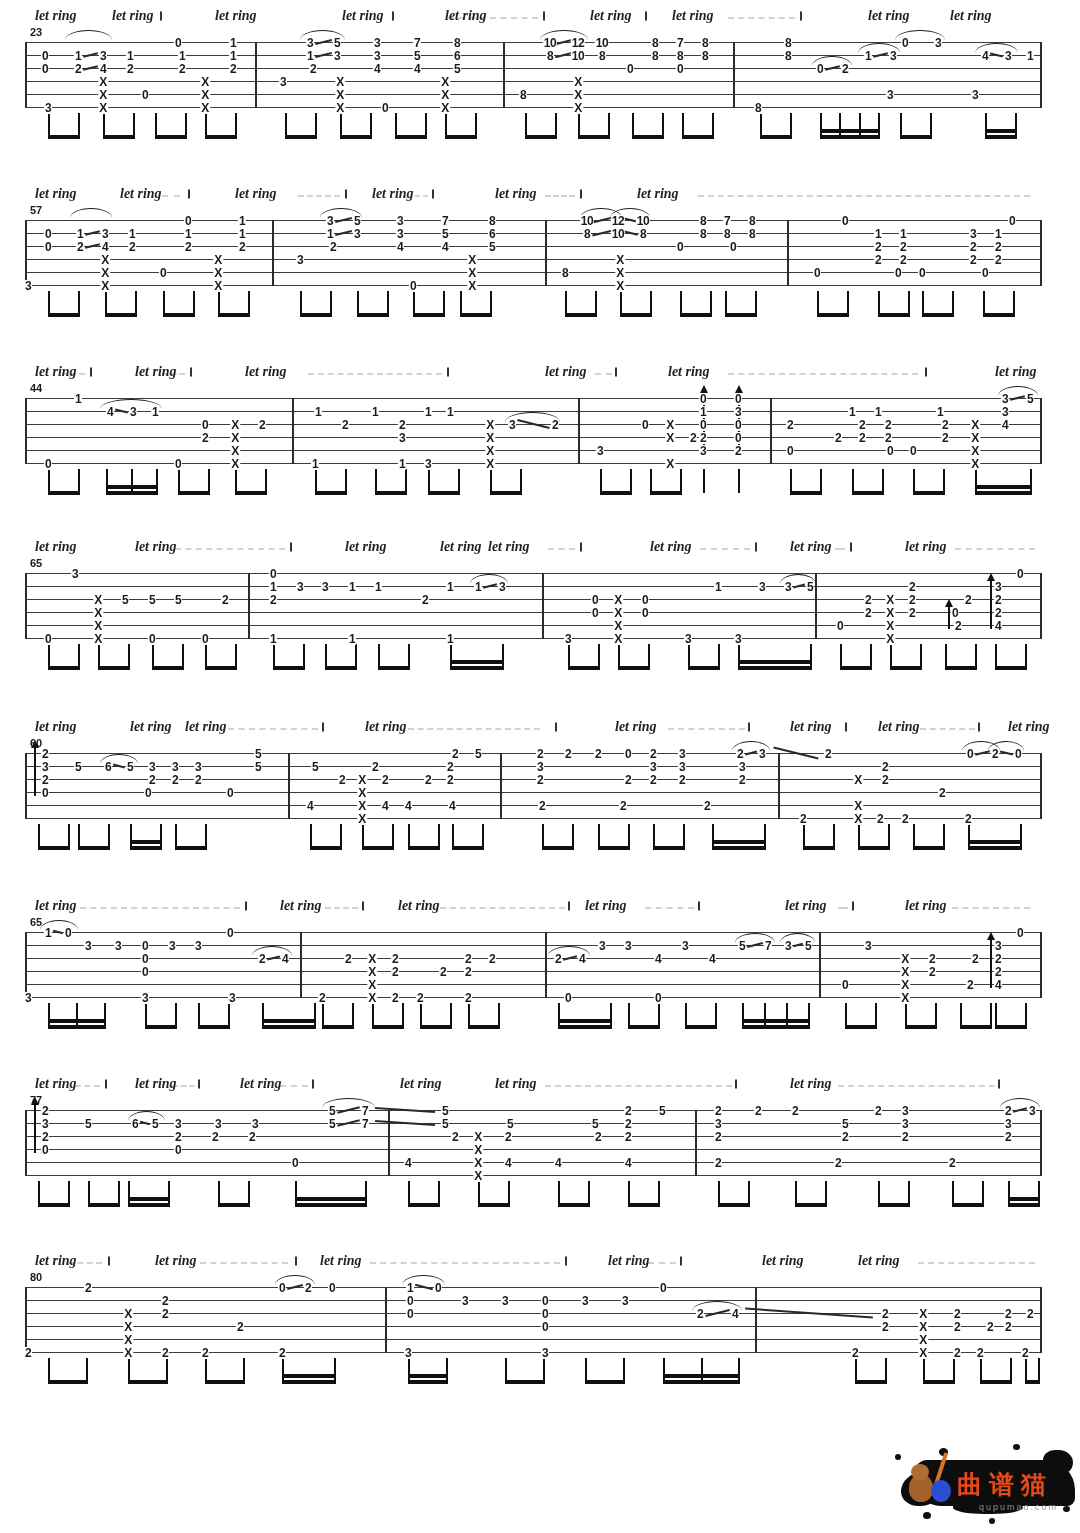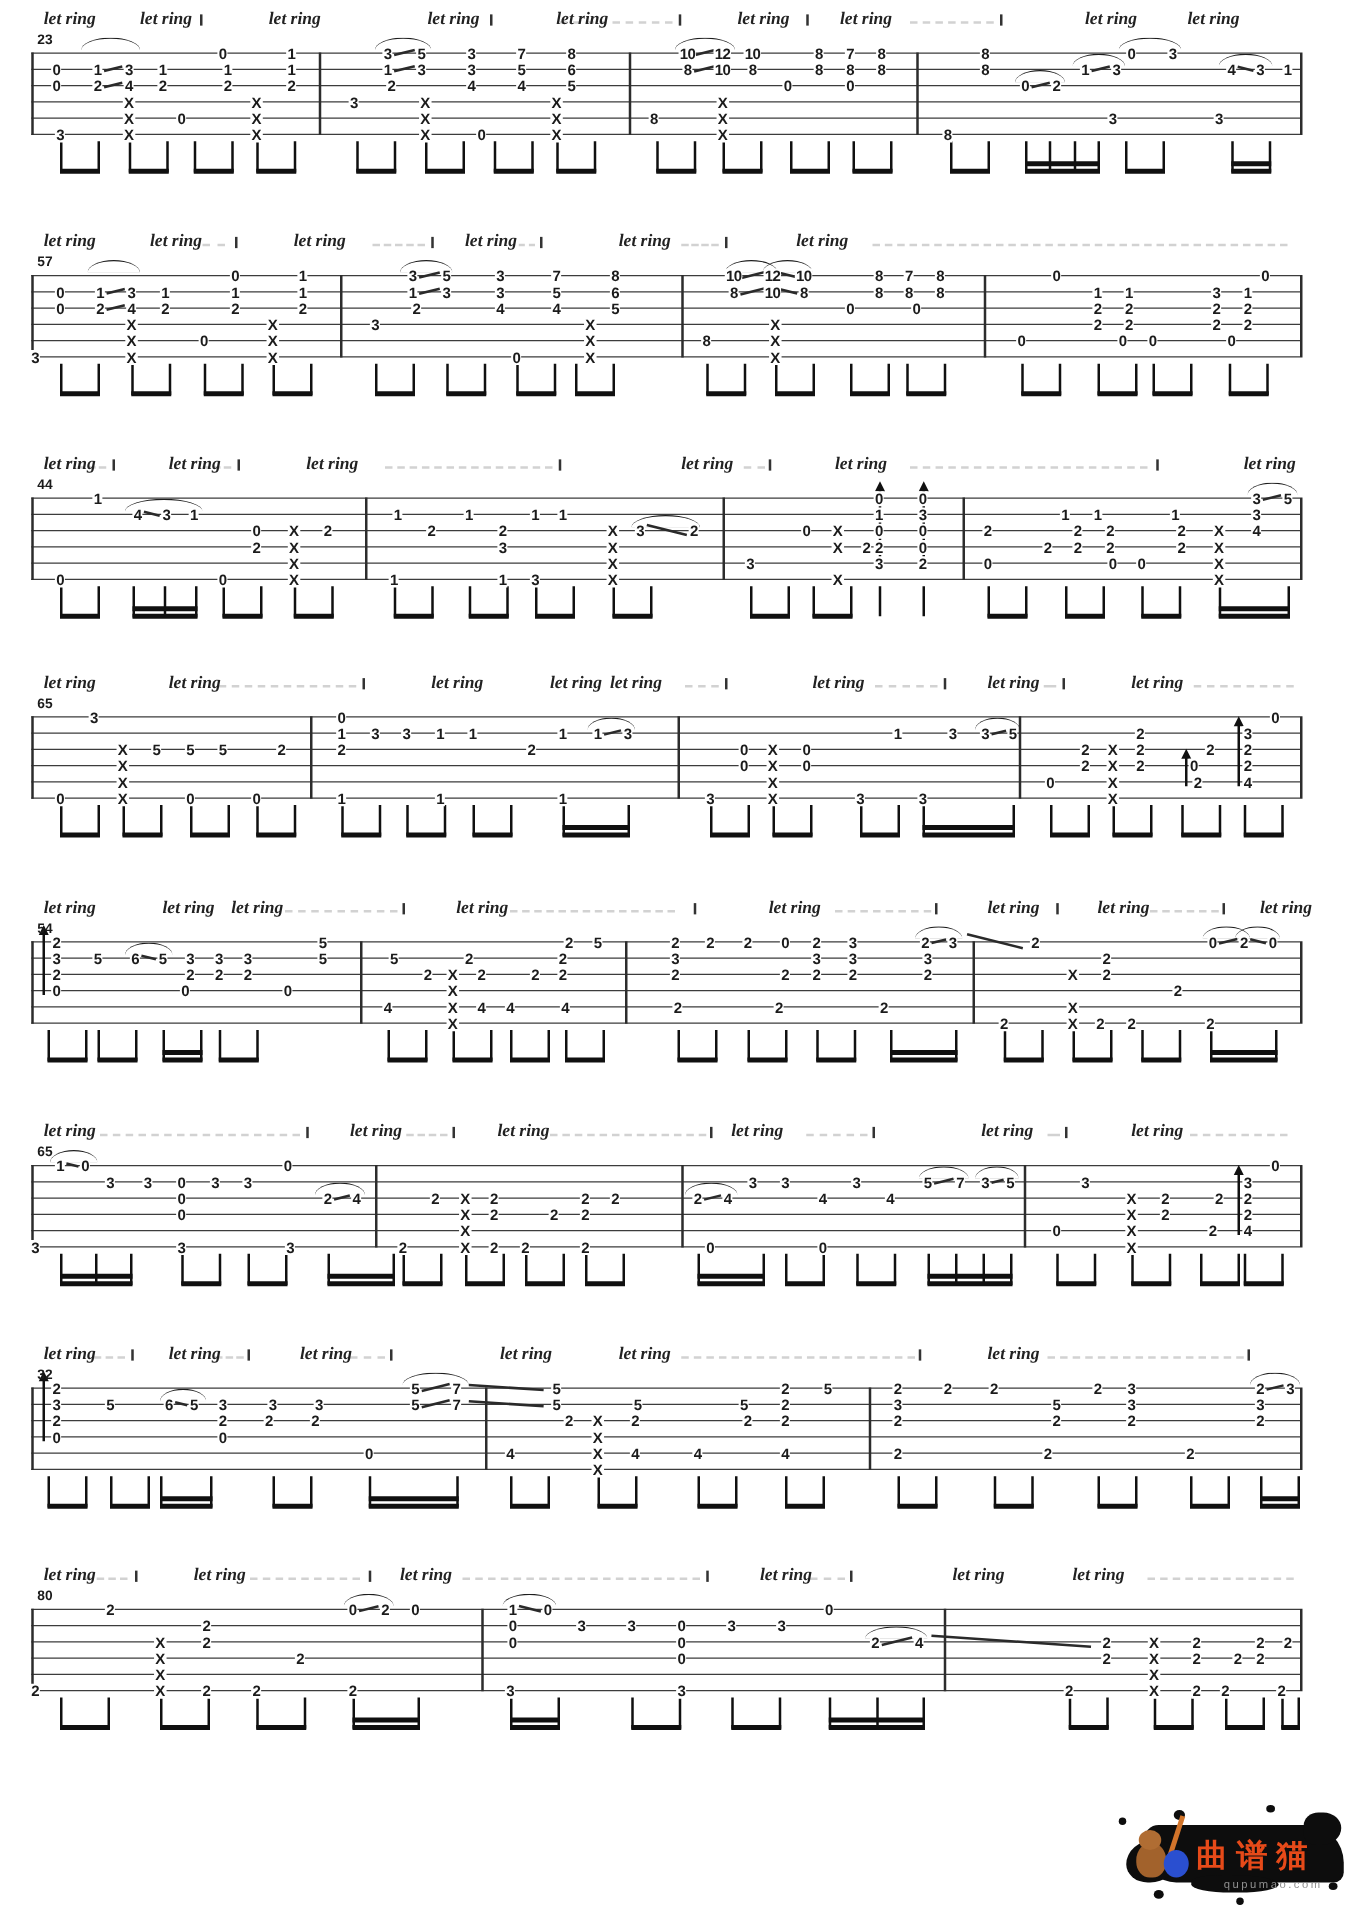--- a/index.html
+++ b/index.html
@@ -666,21 +666,21 @@
       <div class="note" style="left: 912px; top: 599.5px;">2</div>
       <div class="note" style="left: 912px; top: 612.5px;">2</div>
       <div class="note" style="left: 955px; top: 612.5px;">0</div>
       <div class="note" style="left: 958px; top: 625.5px;">2</div>
       <div class="note" style="left: 968px; top: 599.5px;">2</div>
       <div class="note" style="left: 998px; top: 586.5px;">3</div>
       <div class="note" style="left: 998px; top: 599.5px;">2</div>
       <div class="note" style="left: 998px; top: 612.5px;">2</div>
       <div class="note" style="left: 998px; top: 625.5px;">4</div>
       <div class="note" style="left: 1020px; top: 573.5px;">0</div>
-      <div class="sysno" style="left: 36px; top: 743px;">54</div>
+      <div class="sysno" style="left: 36px; top: 743px;">60</div>
       <div class="lr" style="left: 35px; top: 727px;">let ring</div>
       <div class="lr" style="left: 130px; top: 727px;">let ring</div>
       <div class="lr" style="left: 185px; top: 727px;">let ring</div>
       <div class="lr" style="left: 365px; top: 727px;">let ring</div>
       <div class="lr" style="left: 615px; top: 727px;">let ring</div>
       <div class="lr" style="left: 790px; top: 727px;">let ring</div>
       <div class="lr" style="left: 878px; top: 727px;">let ring</div>
       <div class="lr" style="left: 1008px; top: 727px;">let ring</div>
       <div class="tick" style="left: 322px; top: 727px;"></div>
       <div class="tick" style="left: 555px; top: 727px;"></div>
@@ -979,21 +979,21 @@
       <div class="note" style="left: 905px; top: 997.5px;">X</div>
       <div class="note" style="left: 932px; top: 958.5px;">2</div>
       <div class="note" style="left: 932px; top: 971.5px;">2</div>
       <div class="note" style="left: 970px; top: 984.5px;">2</div>
       <div class="note" style="left: 975px; top: 958.5px;">2</div>
       <div class="note" style="left: 998px; top: 945.5px;">3</div>
       <div class="note" style="left: 998px; top: 958.5px;">2</div>
       <div class="note" style="left: 998px; top: 971.5px;">2</div>
       <div class="note" style="left: 998px; top: 984.5px;">4</div>
       <div class="note" style="left: 1020px; top: 932.5px;">0</div>
-      <div class="sysno" style="left: 36px; top: 1100px;">32</div>
+      <div class="sysno" style="left: 36px; top: 1100px;">77</div>
       <div class="lr" style="left: 35px; top: 1084px;">let ring</div>
       <div class="lr" style="left: 135px; top: 1084px;">let ring</div>
       <div class="lr" style="left: 240px; top: 1084px;">let ring</div>
       <div class="lr" style="left: 400px; top: 1084px;">let ring</div>
       <div class="lr" style="left: 495px; top: 1084px;">let ring</div>
       <div class="lr" style="left: 790px; top: 1084px;">let ring</div>
       <div class="tick" style="left: 105px; top: 1084px;"></div>
       <div class="tick" style="left: 198px; top: 1084px;"></div>
       <div class="tick" style="left: 312px; top: 1084px;"></div>
       <div class="tick" style="left: 735px; top: 1084px;"></div>

